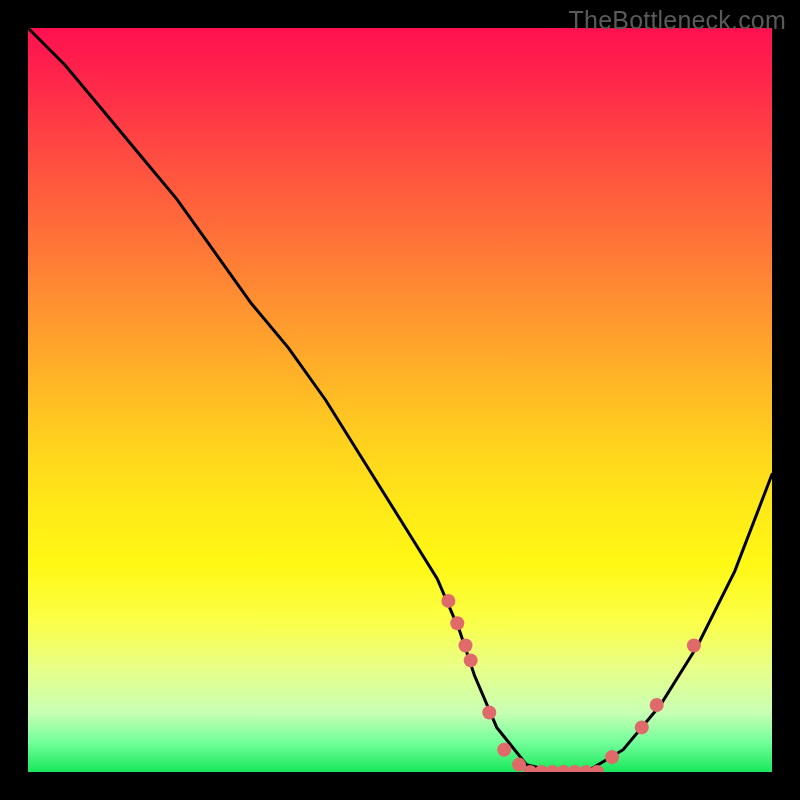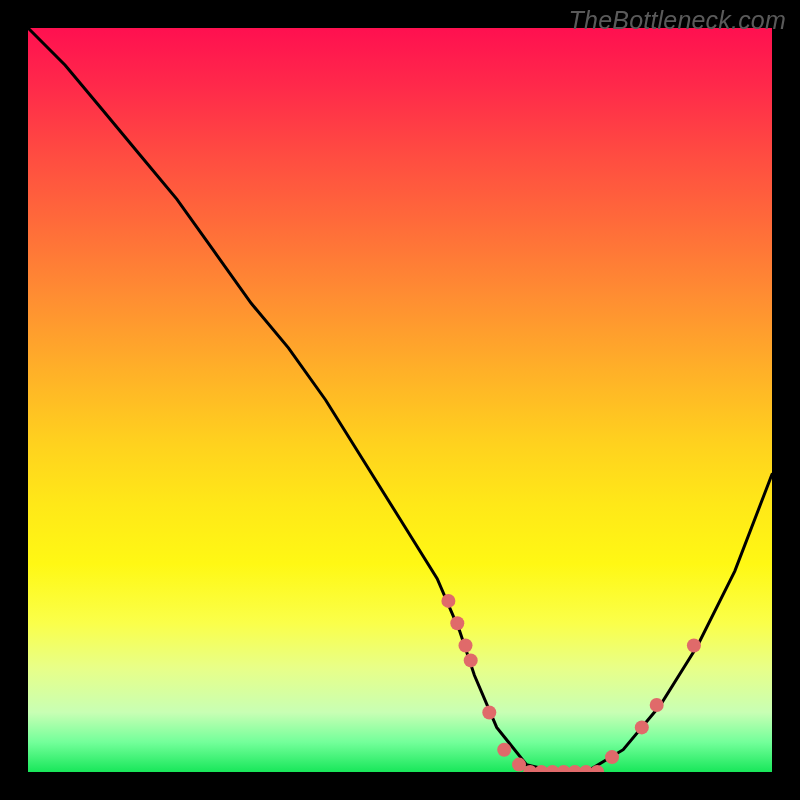--- a/index.html
+++ b/index.html
@@ -13,21 +13,20 @@
   }
   .watermark {
     position: absolute;
     top: 6px;
     right: 14px;
     color: #5a5a5a;
     font-size: 25px;
     font-weight: 500;
     letter-spacing: 0.2px;
     z-index: 10;
-    font-style: italic;
   }
   .plot-area {
     position: absolute;
     left: 28px;
     top: 28px;
     width: 744px;
     height: 744px;
     overflow: hidden;
   }
   .gradient-bg {

